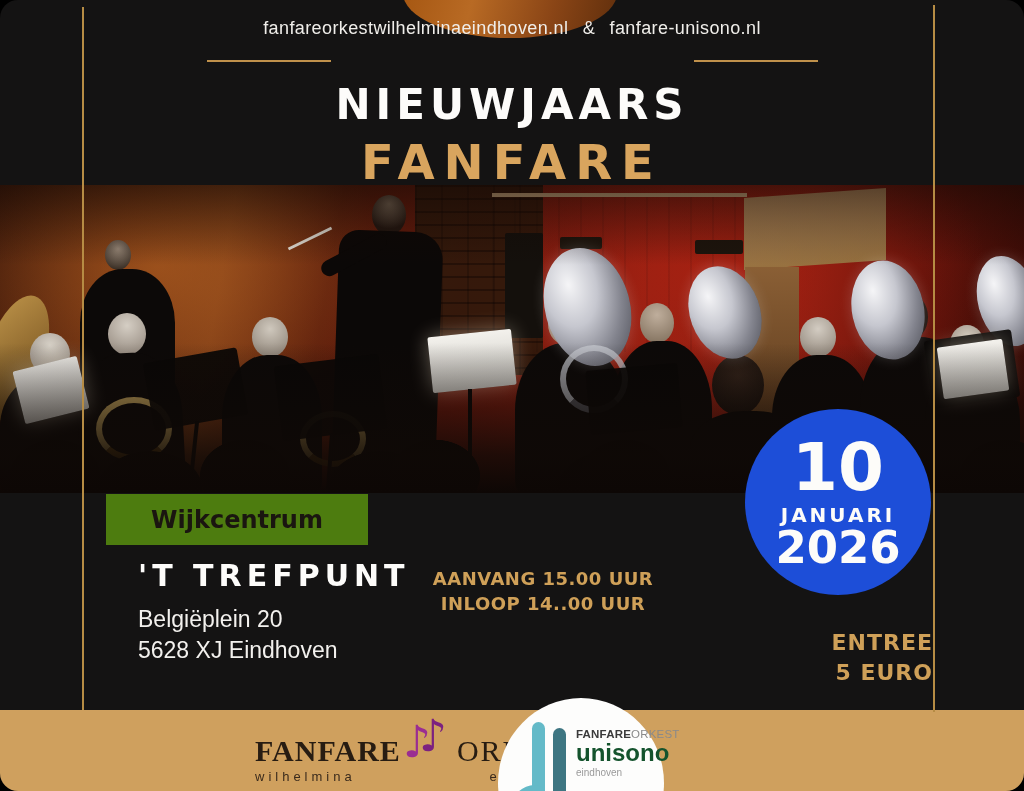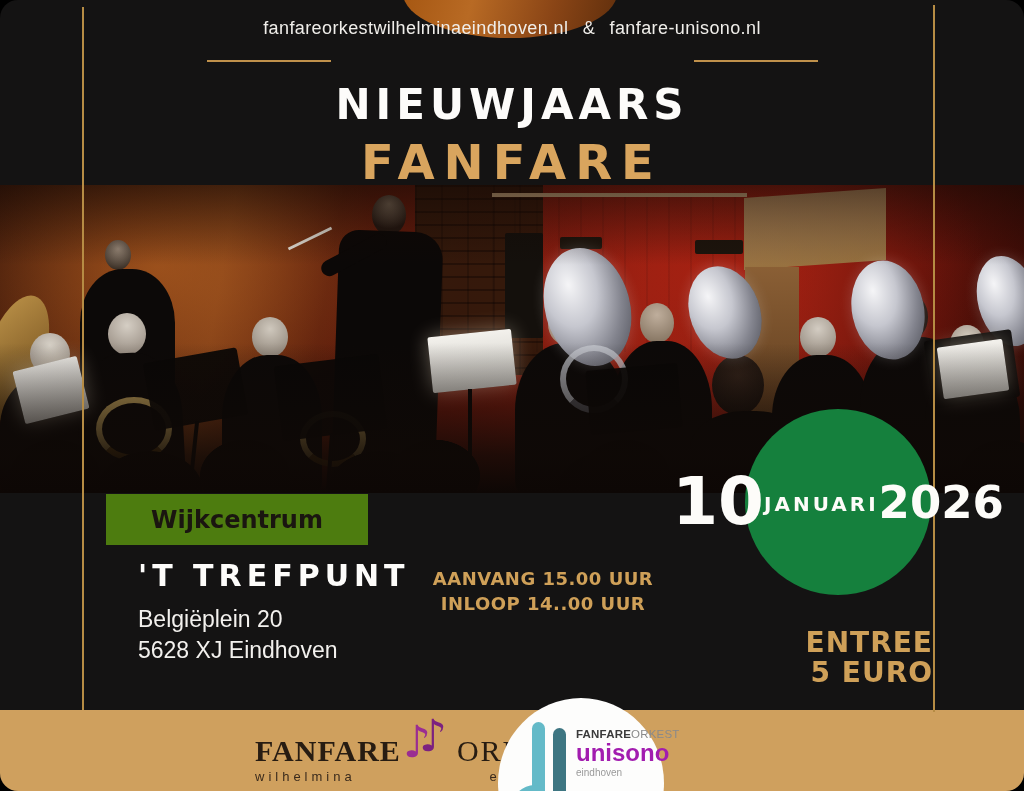--- a/index.html
+++ b/index.html
@@ -68,28 +68,28 @@
 
   
   .venue-box{left:106px;top:494px;width:262px;height:51px;background:#4d7c0f;z-index:3;
     display:flex;align-items:center;justify-content:center;}
   .venue-box span{font-family:"DejaVu Sans",sans-serif;font-weight:bold;font-size:24px;color:#1a1510;}
   .venue-name{left:138px;top:558px;color:#fdfcfa;font-family:"DejaVu Sans",sans-serif;
     font-weight:bold;font-size:30px;letter-spacing:5px;z-index:3;}
   .venue-addr{left:138px;top:604px;color:#f3f1ee;font-size:23px;line-height:31px;z-index:3;}
   .times{left:393px;top:566px;width:300px;text-align:center;color:#cfa058;z-index:3;
     font-family:"DejaVu Sans",sans-serif;font-weight:bold;font-size:18px;line-height:25px;letter-spacing:.5px;}
-  .badge{left:745px;top:409px;width:186px;height:186px;border-radius:50%;background:#15803d;z-index:5;
-    display:flex;flex-direction:row;align-items:center;justify-content:center;color:#fdfcf9;
+  .badge{left:745px;top:409px;width:186px;height:186px;border-radius:50%;background:#1d4ed8;z-index:5;
+    display:flex;flex-direction:column;align-items:center;justify-content:center;color:#fdfcf9;
     font-family:"DejaVu Sans",sans-serif;}
   .badge .day{font-weight:bold;font-size:66px;line-height:62px;}
   .badge .month{font-weight:bold;font-size:20px;letter-spacing:3px;margin-top:4px;}
   .badge .year{font-weight:bold;font-size:45px;line-height:38px;margin-top:2px;}
   .entree{right:91px;top:628px;text-align:right;color:#cfa058;z-index:3;
-    font-family:"DejaVu Sans",sans-serif;font-weight:bold;font-size:28px;line-height:30px;letter-spacing:1px;}
+    font-family:"DejaVu Sans",sans-serif;font-weight:bold;font-size:22px;line-height:30px;letter-spacing:1px;}
 
   
   .band{left:0;top:710px;width:1024px;height:81px;background:#cfa05e;z-index:2;}
   .logo-wil{left:255px;top:716px;z-index:3;color:#271c12;}
   .logo-wil .row1{display:flex;align-items:flex-end;}
   .logo-wil .w1{font-family:"Liberation Serif",serif;font-weight:bold;font-size:30px;letter-spacing:1px;}
   .logo-wil .w2{font-family:"Liberation Serif",serif;font-weight:normal;font-size:30px;letter-spacing:2px;}
   .notes{position:relative;width:52px;height:52px;margin:0 2px;}
   .notes .n{position:absolute;font-family:"DejaVu Sans",sans-serif;font-size:44px;line-height:44px;}
   .notes .n1{left:0;top:4px;color:#9a2d92;}
@@ -97,21 +97,21 @@
   .logo-wil .row2{display:flex;justify-content:space-between;margin-top:1px;
     font-size:13px;letter-spacing:4px;color:#3a2a1c;}
   .logo-uni{left:498px;top:698px;width:166px;height:170px;border-radius:50%;background:#fdfdfc;z-index:6;}
   .uni-bar1{left:34px;top:24px;width:13px;height:74px;background:#64bac8;border-radius:7px 7px 0 0;}
   .uni-bar2{left:55px;top:30px;width:13px;height:82px;background:#3e7682;border-radius:7px 7px 0 0;}
   .uni-head1{left:16px;top:88px;width:32px;height:21px;background:#64bac8;border-radius:50%;transform:rotate(-22deg);}
   .uni-text{left:78px;top:30px;width:84px;}
   .uni-top{font-size:11.5px;letter-spacing:.2px;white-space:nowrap;}
   .uni-top .b{font-weight:bold;color:#3a3a3a;}
   .uni-top .l{color:#8a8a8a;}
-  .uni-name{font-weight:bold;font-size:24px;color:#a21caf;line-height:26px;}
+  .uni-name{font-weight:bold;font-size:24px;color:#14532d;line-height:26px;}
   .uni-sub{font-size:10px;color:#9a9a9a;margin-top:1px;}
 </style>
 </head>
 <body>
 
 <div class="poster">
 
   <div class="abs arc-top"></div>
   <div class="abs websites">fanfareorkestwilhelminaeindhoven.nl &amp; fanfare-unisono.nl</div>
   <div class="abs hline l"></div>

